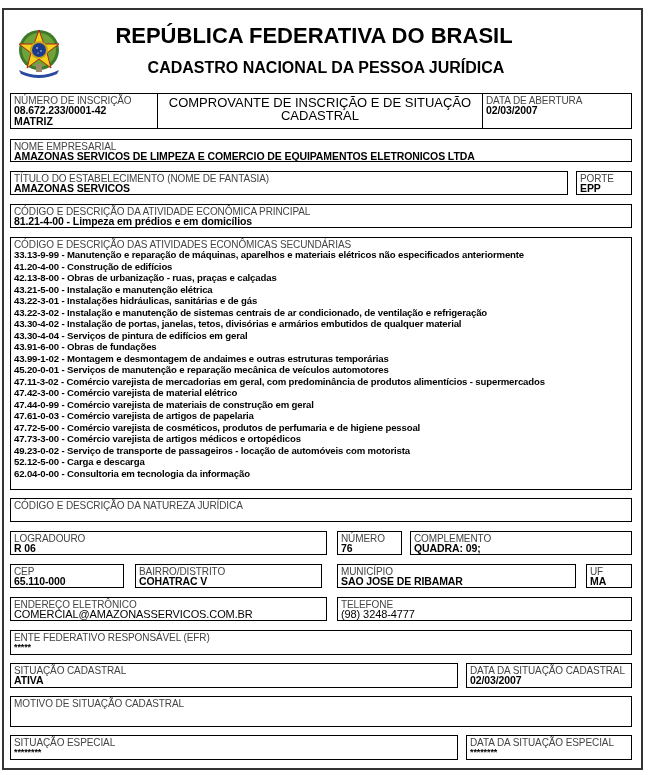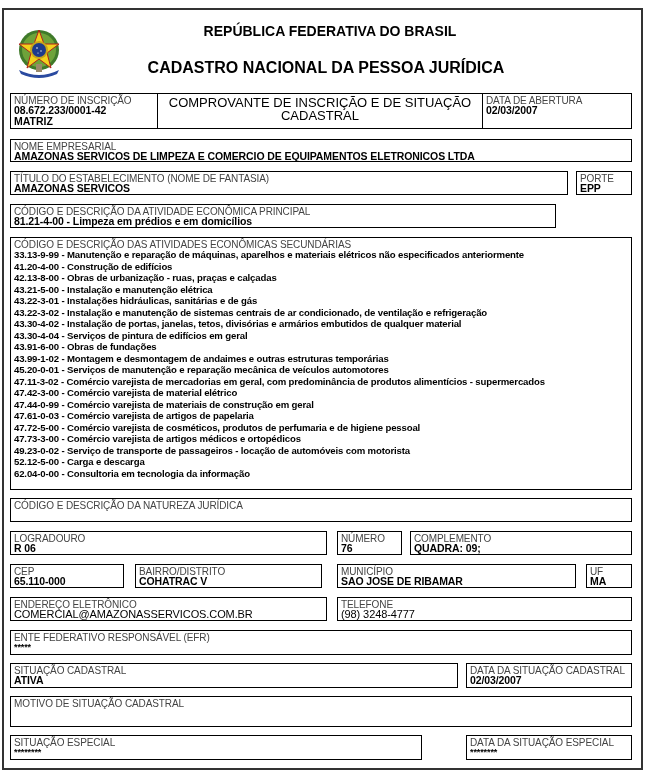--- a/index.html
+++ b/index.html
@@ -2,21 +2,21 @@
 <html><head>
 <meta charset="utf-8">
 <style>
   html, body { margin: 0; padding: 0; background: #ffffff; }
   body { width: 652px; height: 775px; position: relative; overflow: hidden;
          font-family: "Liberation Sans", sans-serif; color: #000; }
   .outer { position: absolute; left: 2px; top: 8px; width: 641px; height: 762px;
            border: 2px solid #333; box-sizing: border-box; }
   .emblem { position: absolute; left: 14px; top: 26px; width: 50px; height: 54px; }
   .title1 { position: absolute; left: 0; width: 628px; top: 23px; text-align: center;
-            font-weight: bold; font-size: 14px; padding-left: 16px; }
+            font-weight: bold; font-size: 22px; padding-left: 0; }
   .title2 { position: absolute; left: 0; width: 652px; top: 59px; text-align: center;
             font-weight: bold; font-size: 16px; }
   .box { position: absolute; border: 1px solid #000; box-sizing: border-box; background: #fff; }
   .lbl { position: absolute; left: 3px; top: 1px; font-size: 10px; color: #444;
          letter-spacing: -0.1px; white-space: nowrap; text-transform: uppercase; }
   .val { position: absolute; left: 3px; top: 10px; font-size: 10.5px; font-weight: bold;
          white-space: nowrap; letter-spacing: -0.1px; }
   .val.small { font-size: 9px; top: 11px; }
   .val2 { position: absolute; left: 3px; top: 21px; font-size: 10.5px; font-weight: bold; }
   .comp-title { position: absolute; left: 0; right: 0; top: 2px; text-align: center;
@@ -69,21 +69,21 @@
 
 <div class="box" style="left:10px; top:171px; width:558px; height:24px;">
   <span class="lbl">TÍTULO DO ESTABELECIMENTO (NOME DE FANTASIA)</span>
   <span class="val">AMAZONAS SERVICOS</span>
 </div>
 <div class="box" style="left:576px; top:171px; width:56px; height:24px;">
   <span class="lbl">PORTE</span>
   <span class="val">EPP</span>
 </div>
 
-<div class="box" style="left:10px; top:204px; width:546px; height:24px;">
+<div class="box" style="left:10px; top:204px; width:622px; height:24px;">
   <span class="lbl">CÓDIGO E DESCRIÇÃO DA ATIVIDADE ECONÔMICA PRINCIPAL</span>
   <span class="val">81.21-4-00 - Limpeza em prédios e em domicílios</span>
 </div>
 
 <div class="box" style="left:10px; top:237px; width:622px; height:253px;">
   <span class="lbl">CÓDIGO E DESCRIÇÃO DAS ATIVIDADES ECONÔMICAS SECUNDÁRIAS</span>
   <div class="sec-list">
     <div>33.13-9-99 - Manutenção e reparação de máquinas, aparelhos e materiais elétricos não especificados anteriormente</div>
     <div>41.20-4-00 - Construção de edifícios</div>
     <div>42.13-8-00 - Obras de urbanização - ruas, praças e calçadas</div>
@@ -162,20 +162,20 @@
 <div class="box" style="left:466px; top:663px; width:166px; height:25px;">
   <span class="lbl">DATA DA SITUAÇÃO CADASTRAL</span>
   <span class="val">02/03/2007</span>
 </div>
 
 <div class="box" style="left:10px; top:696px; width:622px; height:31px;">
   <span class="lbl">MOTIVO DE SITUAÇÃO CADASTRAL</span>
   <span class="val"></span>
 </div>
 
-<div class="box" style="left:10px; top:735px; width:412px; height:25px;">
+<div class="box" style="left:10px; top:735px; width:448px; height:25px;">
   <span class="lbl">SITUAÇÃO ESPECIAL</span>
   <span class="val small">********</span>
 </div>
 <div class="box" style="left:466px; top:735px; width:166px; height:25px;">
   <span class="lbl">DATA DA SITUAÇÃO ESPECIAL</span>
   <span class="val small">********</span>
 </div>
 
 </body></html>

